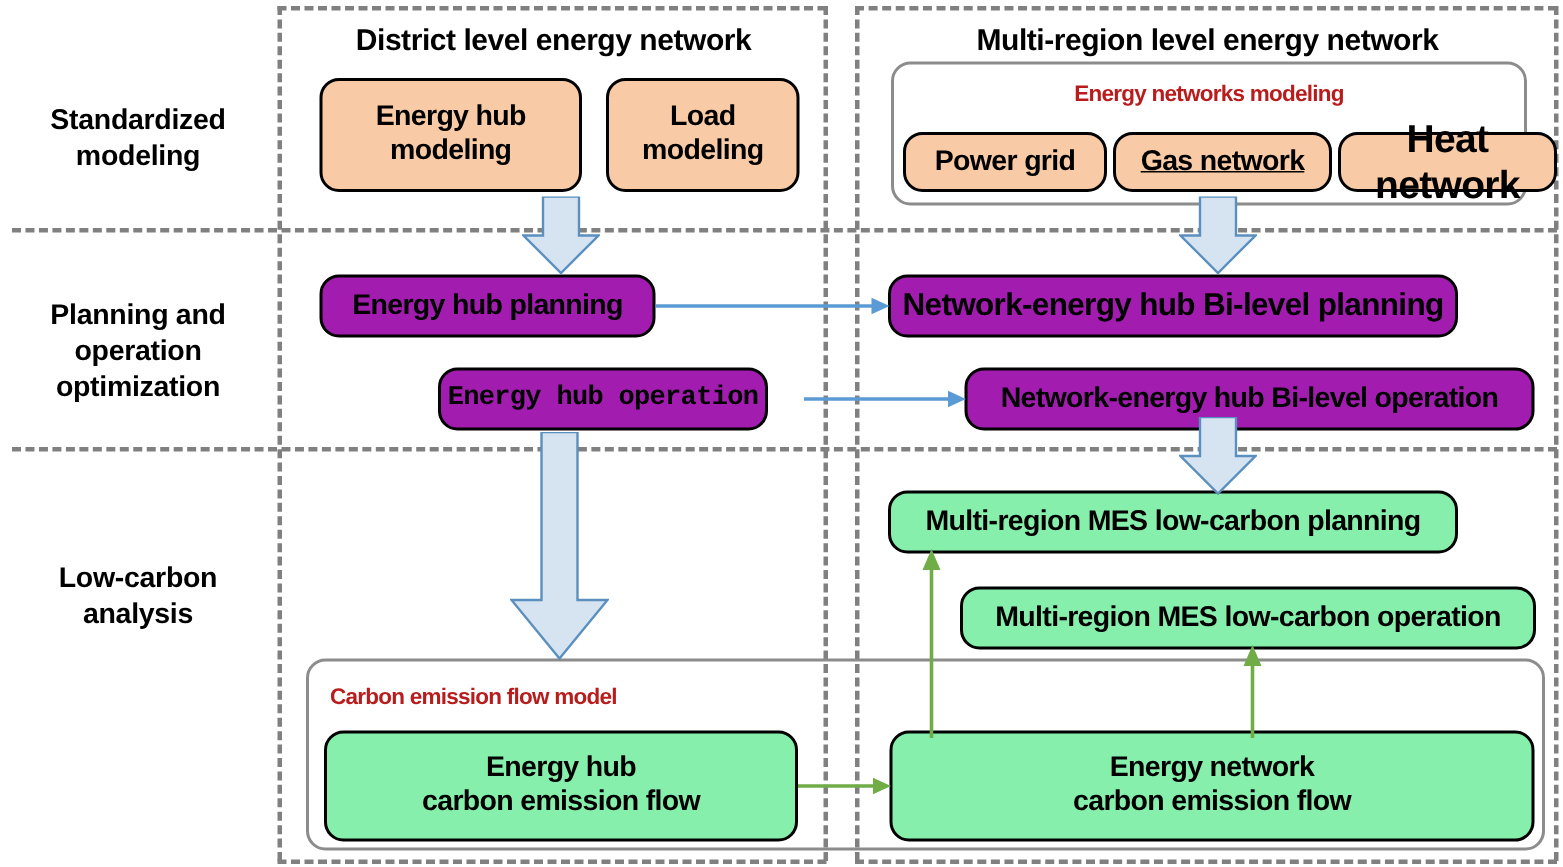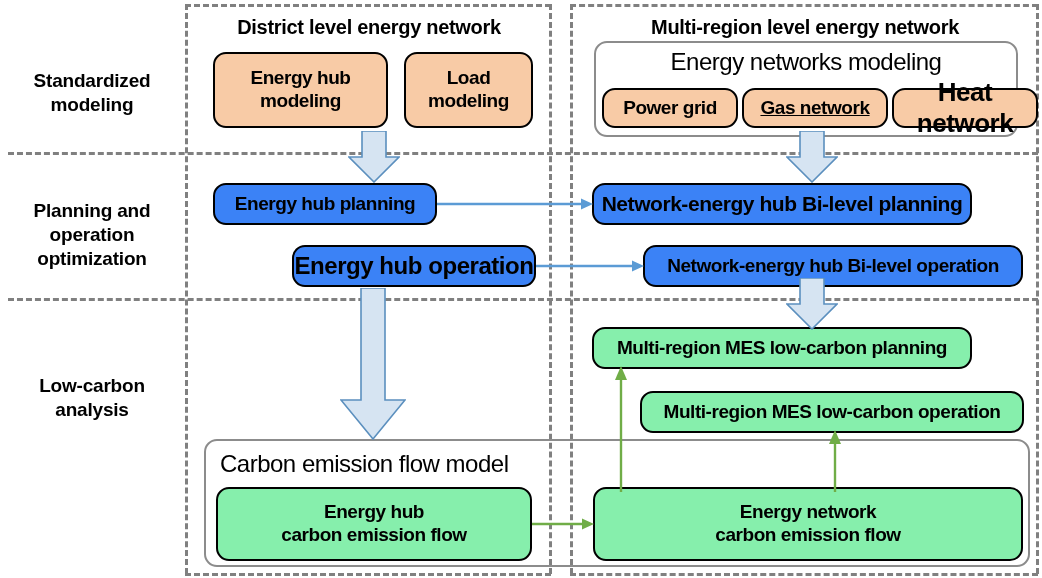--- a/index.html
+++ b/index.html
@@ -44,32 +44,32 @@
     text-align:center;
     font-weight:bold;
     color:#000;
     border:2.5px solid #000;
     border-radius:13px;
     line-height:1.2;
     letter-spacing:-0.45px;
     white-space:pre-line;
   }
   .orange{background:#f8cba6;}
-  .blue{background:#3b82f6;text-align:right;}
+  .blue{background:#a21caf;text-align:right;}
   .green{background:#86efac;}
 
   
   .group{
     border:2px solid #8c8c8c;
     border-radius:13px;
     background:transparent;
   }
   .grouptitle{
     display:flex;align-items:center;
-    font-weight:normal;font-size:24px;color:#000000;
+    font-weight:bold;font-size:15px;color:#b91c1c;
     letter-spacing:-0.5px;
   }
   .grouptitle.center{justify-content:center;}
 
   svg{display:block;}
 </style>
 </head>
 <body>
 
 <div id="canvas">
@@ -106,21 +106,21 @@
 
   <div class="abs group" style="left:594px;top:41px;width:424px;height:96px;"></div>
   <div class="abs grouptitle center" style="left:594px;top:48px;width:424px;height:28px;">Energy networks modeling</div>
 
   <div class="abs node orange" style="left:602px;top:88px;width:136px;height:40px;font-size:19px;">Power grid</div>
   <div class="abs node orange" style="left:742px;top:88px;width:146px;height:40px;font-size:19px;text-decoration:underline;">Gas network</div>
   <div class="abs node orange" style="left:892px;top:88px;width:146px;height:40px;font-size:26px;">Heat network</div>
 
   <div class="abs node blue" style="left:213px;top:183px;width:224px;height:42px;font-size:19px;">Energy hub planning</div>
 
-  <div class="abs node blue" style="left:292px;top:245px;width:244px;height:42px;font-size:24px;">Energy hub operation</div>
+  <div class="abs node blue" style="left:292px;top:245px;width:220px;height:42px;font-size:18px;font-family:Liberation Mono, monospace;">Energy hub operation</div>
 
   <div class="abs node blue" style="left:592px;top:183px;width:380px;height:42px;font-size:21px;border-radius:13px;">Network-energy hub Bi-level planning</div>
 
   <div class="abs node blue" style="left:643px;top:245px;width:380px;height:42px;font-size:19px;">Network-energy hub Bi-level operation</div>
 
   <div class="abs node green" style="left:592px;top:327px;width:380px;height:42px;font-size:19px;">Multi-region MES low-carbon planning</div>
 
   <div class="abs node green" style="left:640px;top:391px;width:384px;height:42px;font-size:19px;">Multi-region MES low-carbon operation</div>
 
   <div class="abs group" style="left:204px;top:439px;width:826px;height:128px;"></div>

